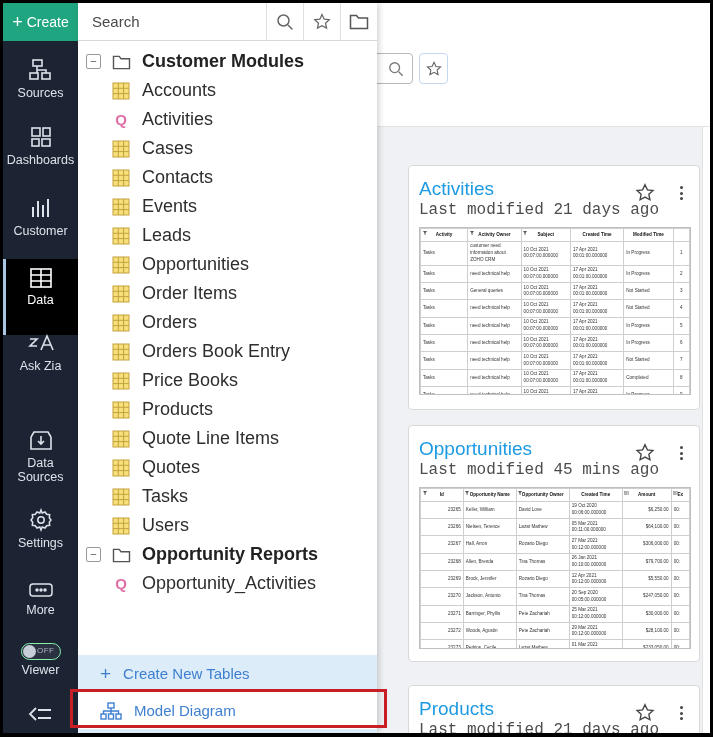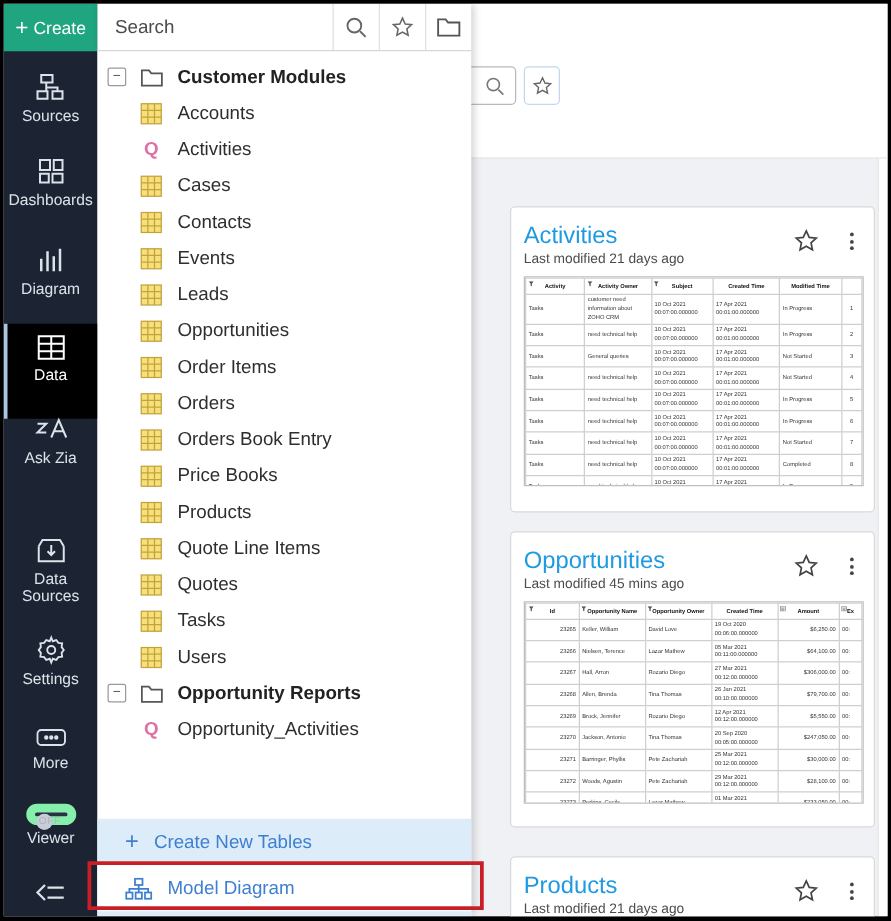--- a/index.html
+++ b/index.html
@@ -9,40 +9,40 @@
 
   
   #sidebar { position:absolute; left:0; top:0; width:75px; height:730px; background:#1c2433; }
   #create-btn { position:absolute; left:0; top:0; width:75px; height:38px; background:#1fa57f; color:#fff;
     display:flex; align-items:center; justify-content:center; gap:4px; font-size:14px; cursor:pointer; }
   #create-btn .plus { font-size:18px; font-weight:400; line-height:1; }
   .nav-item { position:absolute; left:0; width:75px; text-align:center; color:#dde2ea; font-size:12.5px; cursor:pointer; }
   .nav-item svg { display:block; margin:0 auto 4px auto; }
   .nav-item.selected { background:#000; color:#fff; }
   .nav-item.selected::before { content:""; position:absolute; left:0; top:0; bottom:0; width:3px; background:#a9c6e2; }
-  #toggle-pill { width:40px; height:17px; border:7px solid #86efac; border-radius:9px; background:#2a3242;
+  #toggle-pill { width:40px; height:17px; border:1px solid #86efac; border-radius:9px; background:#2a3242;
     margin:0 auto 3px auto; position:relative; }
   #toggle-pill .knob { position:absolute; left:1px; top:1px; width:13px; height:13px; border-radius:50%; background:#c7cdd6; }
   #toggle-pill .state { position:absolute; right:5px; top:2px; font-size:8px; letter-spacing:.5px; color:#aeb5c0; }
 
   
   #panel { position:absolute; left:75px; top:0; width:299px; height:730px; background:#fff;
     box-shadow:2px 0 6px rgba(0,0,0,.18); z-index:5;padding-left:14px; }
   #panel-topbar { position:absolute; left:0; top:0; width:299px; height:38px; border-bottom:1px solid #d8d8d8;
     display:flex; align-items:stretch; }
   #panel-search { flex:1; display:flex; align-items:center; padding-left:14px; font-size:15px; color:#4a4a4a; }
   .topbar-icon { width:37px; display:flex; align-items:center; justify-content:center; border-left:1px solid #e0e0e0; cursor:pointer; }
   .topbar-icon:first-of-type { border-left:none; }
   #tree { position:absolute; left:0; top:44px; width:299px; }
   .tree-row { display:flex; align-items:center; height:29px; padding-left:8px; cursor:pointer; }
   .tree-row .expander { width:15px; height:15px; border:1px solid #9a9a9a; border-radius:2px; margin-right:10px;
     display:flex; align-items:center; justify-content:center; font-size:11px; color:#555; line-height:1; }
   .tree-row .spacer { width:25px; }
   .tree-row .t-icon { width:20px; margin-right:11px; display:flex; justify-content:center; }
-  .tree-row .t-label { font-size:15px; color:#2e2e2e; white-space:nowrap; }
+  .tree-row .t-label { font-size:18px; color:#2e2e2e; white-space:nowrap; }
   .tree-row.folder .t-label { font-weight:bold; color:#222; }
   .q-icon { font-size:15px; font-weight:bold; color:#e06fa8; line-height:1; }
 
   #panel-footer { position:absolute; left:0; bottom:0; width:299px; height:78px; background:#ddecf9; }
   .footer-row { height:37px; display:flex; align-items:center; padding-left:22px; gap:12px;
     color:#3e7fd0; font-size:15px; cursor:pointer; }
   .footer-row .plus { font-size:19px; font-weight:400; }
   #model-row { background:#ffffff; }
 
   #red-box { position:absolute; left:67px; top:686px; width:317px; height:39px; border:3px solid #c81f26;
@@ -56,21 +56,21 @@
   #main-star-btn { position:absolute; left:42px; top:50px; width:29px; height:31px; border:1px solid #c3d7ee;
     border-radius:4px; background:#fff; display:flex; align-items:center; justify-content:center; cursor:pointer; }
   #right-gutter { position:absolute; right:0; top:124px; width:8px; height:606px; background:#fff; border-left:1px solid #e2e2e2; }
 
   .card { position:absolute; left:31px; width:292px; background:#fff; border:1px solid #d9d9d9; border-radius:4px;
     padding:12px 8px 6px 10px; }
   #card-activities { top:162px; height:245px; }
   #card-opportunities { top:422px; height:237px; }
   #card-products { top:682px; height:60px; }
   .card-title { font-size:19px; color:#1e9ae2; line-height:1.15; cursor:pointer; }
-  .card-sub { font-size:11px; color:#4c4c4c; margin-top:1px; }
+  .card-sub { font-size:16px; color:#4c4c4c; margin-top:1px;font-family:Liberation Mono, monospace; }
   .card-actions { position:absolute; right:14px; top:16px; display:flex; gap:22px; align-items:center; }
   .kebab { display:flex; flex-direction:column; gap:2.5px; cursor:pointer; padding:2px; }
   .kebab i { width:3px; height:3px; border-radius:50%; background:#444; }
 
   .tbl-wrap { margin-top:8px; overflow:hidden; border:1px solid #bfbfbf; }
   #card-activities .tbl-wrap { height:168px; }
   #card-opportunities .tbl-wrap { height:162px; }
   table.mini { width:100%; border-collapse:collapse; table-layout:fixed; font-size:4.6px; color:#333; }
   table.mini th, table.mini td { border:1px solid #cfcfcf; padding:1.5px 2px; vertical-align:middle;
     white-space:pre-line; overflow:hidden; line-height:1.45; }
@@ -106,21 +106,21 @@
           <rect x="3" y="14" width="7" height="7"></rect>
           <rect x="13" y="14" width="8" height="7"></rect>
         </svg>
       <div>Dashboards</div>
     </div>
 
     <div class="nav-item" style="top:193px">
       <svg width="24" height="24" viewBox="0 0 24 24" fill="none" stroke="#dde2ea" stroke-width="2">
           <path d="M4 21V11M9 21V5M14 21V9M19 21V3"></path>
         </svg>
-      <div>Diagram</div>
+      <div>Customer</div>
     </div>
 
     <div class="nav-item selected" style="top:256px; padding-top:8px; height:76px;">
       <svg width="24" height="22" viewBox="0 0 24 22" fill="none" stroke="#fff" stroke-width="1.6">
           <rect x="2" y="2" width="20" height="18"></rect>
           <path d="M2 8h20M2 14h20M12 2v18"></path>
         </svg>
       <div>Data</div>
     </div>
 

